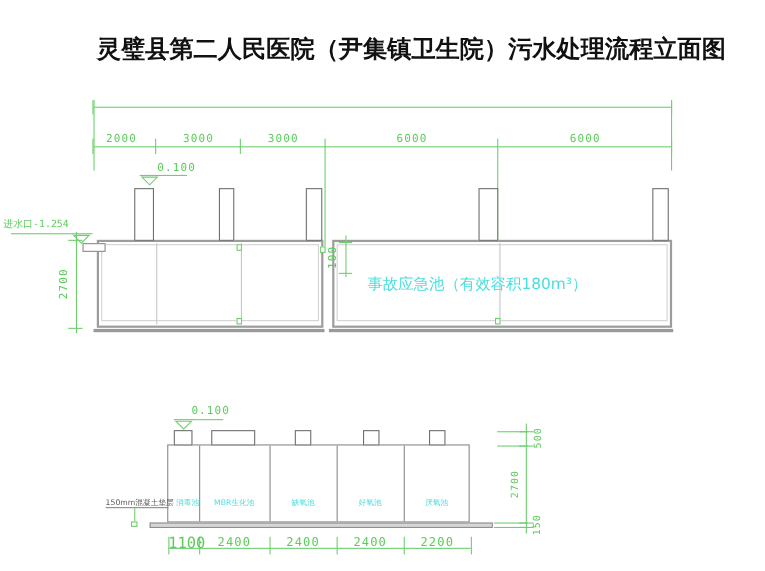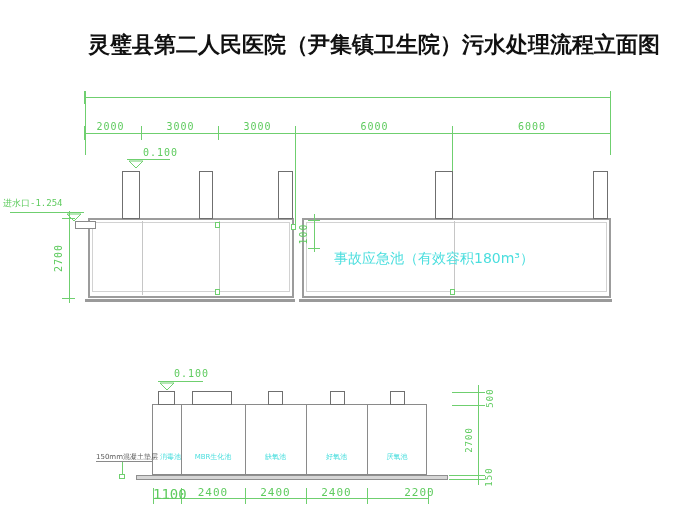--- a/index.html
+++ b/index.html
@@ -141,21 +141,21 @@
   <div class="tick" style="left:153px;top:488px;height:16px;"></div>
   <div class="tick" style="left:181px;top:488px;height:16px;"></div>
   <div class="tick" style="left:245px;top:488px;height:16px;"></div>
   <div class="tick" style="left:306px;top:488px;height:16px;"></div>
   <div class="tick" style="left:367px;top:488px;height:16px;"></div>
   <div class="tick" style="left:428px;top:488px;height:16px;"></div>
   <div class="dimtxt dimc" style="left:153px;top:486px;width:28px;font-size:14px;letter-spacing:0;">1100</div>
   <div class="dimtxt dimc" style="left:181px;top:486px;width:64px;font-size:11px;">2400</div>
   <div class="dimtxt dimc" style="left:245px;top:486px;width:61px;font-size:11px;">2400</div>
   <div class="dimtxt dimc" style="left:306px;top:486px;width:61px;font-size:11px;">2400</div>
-  <div class="dimtxt dimc" style="left:367px;top:486px;width:61px;font-size:11px;margin-left:22px;">2200</div>
+  <div class="dimtxt dimc" style="left:367px;top:486px;width:61px;font-size:11px;">2200</div>
 
   <div class="vline" style="left:478px;top:385px;height:100px;"></div>
   <div class="htick" style="left:472px;top:392px;width:13px;"></div>
   <div class="htick" style="left:472px;top:405px;width:13px;"></div>
   <div class="htick" style="left:472px;top:475px;width:13px;"></div>
   <div class="htick" style="left:472px;top:479px;width:13px;"></div>
   <div class="hline" style="left:452px;top:392px;width:28px;"></div>
   <div class="hline" style="left:452px;top:405px;width:28px;"></div>
   <div class="hline" style="left:449px;top:475px;width:31px;"></div>
   <div class="hline" style="left:449px;top:479px;width:31px;"></div>

